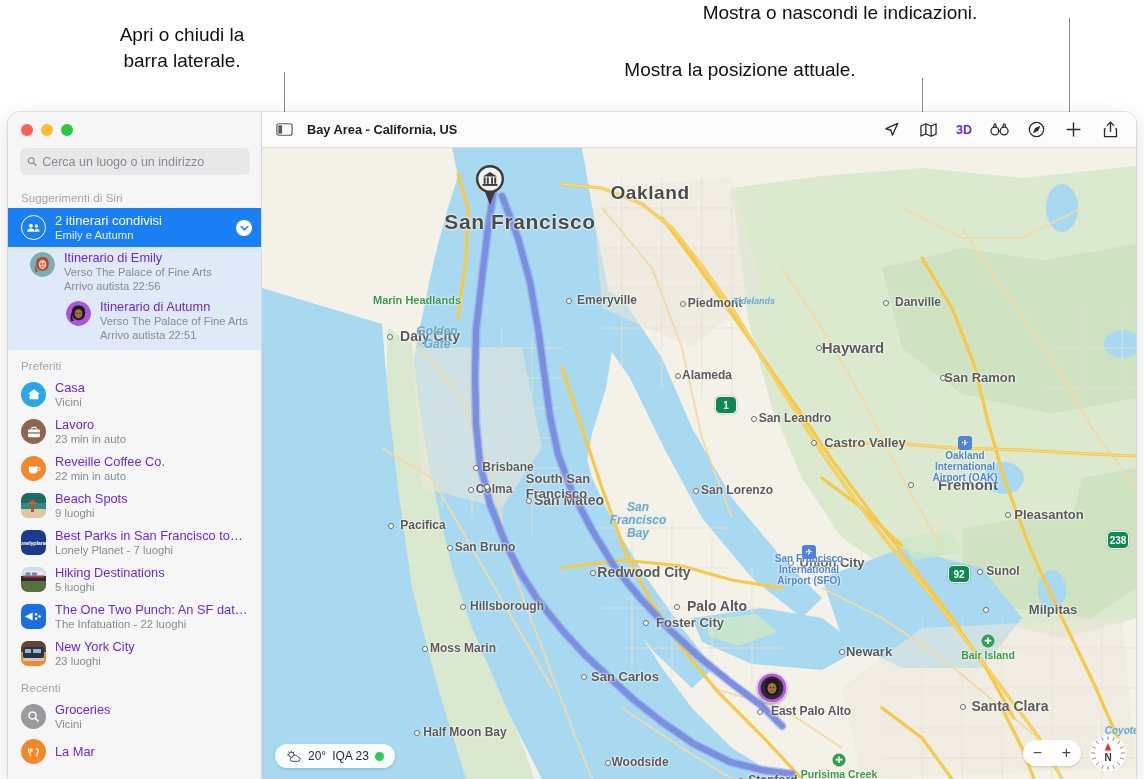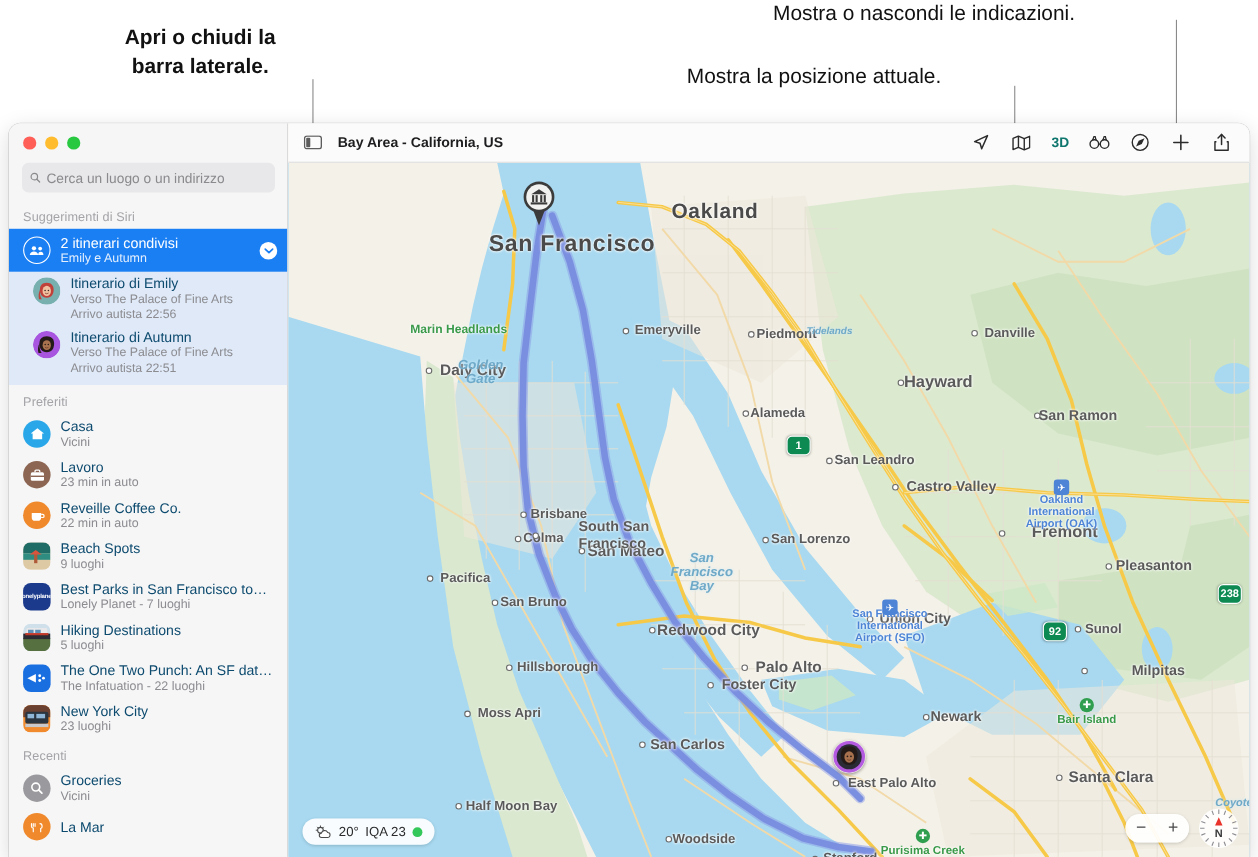--- a/index.html
+++ b/index.html
@@ -74,21 +74,21 @@
   }
 
   .shared-block { background: #dfe9f7; }
   .row {
     display: flex; align-items: center; gap: 9px;
     padding: 4px 10px 4px 13px;
     position: relative;
   }
   .row.selected { background: #1b7ff4; padding-top:5px; padding-bottom:5px; }
   .row .texts { min-width: 0; flex: 1; }
-  .title { font-size: 12.8px; color: #0c4a6e; line-height: 15px; white-space: nowrap; overflow: hidden; text-overflow: ellipsis; }
+  .title { font-size: 12.8px; color: #6d28d9; line-height: 15px; white-space: nowrap; overflow: hidden; text-overflow: ellipsis; }
   .sub  { font-size: 11.3px; color: #8b8b90; line-height: 14px; white-space: nowrap; overflow: hidden; text-overflow: ellipsis; }
   .row.selected .title { color: #fff; font-size: 13px; }
   .row.selected .sub { color: #e3effd; }
 
   .ic { flex: 0 0 auto; display: flex; align-items: center; justify-content: center; }
   .ic-circ { width: 25px; height: 25px; border-radius: 50%; display:flex; align-items:center; justify-content:center; }
   .ic-rr { width: 25px; height: 25px; border-radius: 7px; overflow: hidden; position: relative; }
 
   .chev {
     width: 16px; height: 16px; border-radius: 50%;
@@ -107,21 +107,21 @@
   .toolbar {
     position: absolute; left:0; top:0; right:0; height: 36px;
     background: #fbfbfb;
     display: flex; align-items: center;
     border-bottom: 0.5px solid #dededf;
     z-index: 6;
   }
   .tb-left { display:flex; align-items:center; gap:13px; padding-left: 13px; }
   .doc-title { font-size: 12.8px; font-weight: bold; color: #1d1d1f; }
   .tb-right { margin-left: auto; display: flex; align-items: center; gap: 18px; padding-right: 16px; }
-  .tbtn { width: 19px; height: 19px; display:flex; align-items:center; justify-content:center; color: #0f766e; cursor: default; }
+  .tbtn { width: 19px; height: 19px; display:flex; align-items:center; justify-content:center; color: #6d28d9; cursor: default; }
   .tbtn.text3d { font-size: 12.5px; font-weight: bold; width:auto; }
 
   .mapcanvas { position: absolute; left: 0; top: 36px; right: 0; bottom: 0; overflow: hidden; background: #aadaf5; }
 
   .mlbl { position: absolute; white-space: nowrap; transform: translate(-50%,-50%); pointer-events: none; }
   .city  { color: #4a4a4a; font-weight: bold; text-shadow: 0 0 3px #fff, 0 0 2px #fff, 0 0 1px #fff; }
   .town  { color: #5a5a5a; font-weight: bold; text-shadow: 0 0 3px #fff, 0 0 2px #fff; }
   .water { color: #6fa9c8; font-style: italic; font-weight: bold; text-shadow: 0 0 3px #cfeaf8; }
   .park  { color: #3a9a4a; font-weight: bold; text-align:center; text-shadow: 0 0 3px #fff, 0 0 2px #fff; line-height: 11px; }
   .apt   { color: #4d84d6; font-weight: bold; text-align:center; line-height: 11px; text-shadow: 0 0 3px #fff, 0 0 2px #fff; }
@@ -182,21 +182,21 @@
   .compass {
     position: absolute; right: 8px; bottom: 6px;
     width: 40px; height: 40px; z-index: 6;
   }
 </style>
 </head>
 <body>
 
 <div class="page">
 
-  <div class="callout" style="left:62px; top:22px; width:240px;font-weight:bold;">Apri o chiudi la
+  <div class="callout" style="left:62px; top:22px; width:240px;">Apri o chiudi la
 barra laterale.</div>
   <div class="leader" style="left:284px; top:72px; height:44px;"></div>
 
   <div class="callout" style="left:570px; top:0px; width:540px;">Mostra o nascondi le indicazioni.</div>
   <div class="leader" style="left:1069px; top:18px; height:100px;"></div>
 
   <div class="callout" style="left:530px; top:57px; width:420px;">Mostra la posizione attuale.</div>
   <div class="leader" style="left:922px; top:78px; height:40px;"></div>
 
   <div class="window">
@@ -254,21 +254,21 @@
                 <path d="M7.6 14c-.4 4.5.6 8 2 10h-3c-.8-3-.6-7.5 1-10z" fill="#c0403a"></path>
               </svg>
             </span>
             <span class="texts">
               <span class="title" style="display:block">Itinerario di Emily</span>
               <span class="sub" style="display:block">Verso The Palace of Fine Arts</span>
               <span class="sub" style="display:block">Arrivo autista 22:56</span>
             </span>
           </div>
 
-          <div class="sub-row" style="padding-bottom:8px;">
+          <div class="sub-row" style="padding-bottom:8px;margin-left:36px;">
             <span class="avatar">
               <svg width="25" height="25" viewBox="0 0 30 30">
                 <circle cx="15" cy="15" r="15" fill="#a855e0"></circle>
                 <path d="M15 5.5c5.2 0 8 3.2 8 8 0 5.4-2.4 9.5-8 9.5s-8-4.1-8-9.5c0-4.8 2.8-8 8-8z" fill="#241b18"></path>
                 <ellipse cx="15" cy="15.3" rx="4.5" ry="5.4" fill="#a9724f"></ellipse>
                 <circle cx="13.3" cy="14.7" r="0.85" fill="#241b18"></circle>
                   <circle cx="16.7" cy="14.7" r="0.85" fill="#241b18"></circle>
                 <path d="M13.5 18q1.5 1.1 3 0" stroke="#6d3f2a" stroke-width="0.9" fill="none" stroke-linecap="round"></path>
                 <path d="M7.2 13.5c-.4 5 .8 8.5 2.3 10.5H6c-1-3.2-.8-8 1.2-10.5z" fill="#241b18"></path>
               </svg>
@@ -702,21 +702,21 @@
             <div class="tdot" style="left: 209.4px; top: 342px;"></div>
             <div class="mlbl town" style="left: 296px; top: 338px; font-size: 13px; white-space: pre;">South San
 Francisco</div>
             <div class="tdot" style="left: 224.78px; top: 339px;"></div>
             <div class="mlbl town" style="left: 223px; top: 399px; font-size: 12px; white-space: pre;">San Bruno</div>
             <div class="tdot" style="left: 187.92px; top: 400px;"></div>
             <div class="mlbl town" style="left: 245px; top: 458px; font-size: 12px; white-space: pre;">Hillsborough</div>
             <div class="tdot" style="left: 200.56px; top: 459px;"></div>
             <div class="mlbl town" style="left: 161px; top: 377px; font-size: 12px; white-space: pre;">Pacifica</div>
             <div class="tdot" style="left: 129.04px; top: 378px;"></div>
-            <div class="mlbl town" style="left: 201px; top: 500px; font-size: 12px; white-space: pre;">Moss Apri</div>
+            <div class="mlbl town" style="left: 201px; top: 500px; font-size: 12px; white-space: pre;">Moss Marin</div>
             <div class="tdot" style="left: 162.8px; top: 501px;"></div>
             <div class="mlbl town" style="left: 203px; top: 584px; font-size: 12px; white-space: pre;">Half Moon Bay</div>
             <div class="tdot" style="left: 155.44px; top: 585px;"></div>
             <div class="mlbl town" style="left: 428px; top: 474px; font-size: 13px; white-space: pre;">Foster City</div>
             <div class="tdot" style="left: 383.82px; top: 475px;"></div>
             <div class="mlbl town" style="left: 363px; top: 528px; font-size: 13px; white-space: pre;">San Carlos</div>
             <div class="tdot" style="left: 322.2px; top: 529px;"></div>
             <div class="mlbl town" style="left: 378px; top: 614px; font-size: 12px; white-space: pre;">Woodside</div>
             <div class="tdot" style="left: 346.04px; top: 615px;"></div>
             <div class="mlbl town" style="left: 511px; top: 632px; font-size: 12px; white-space: pre;">Stanford</div>

